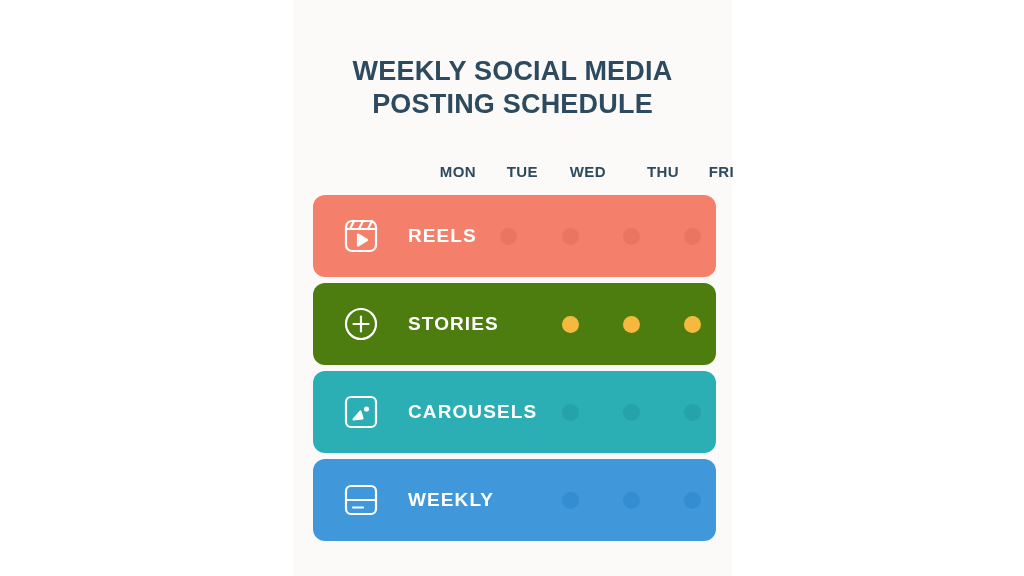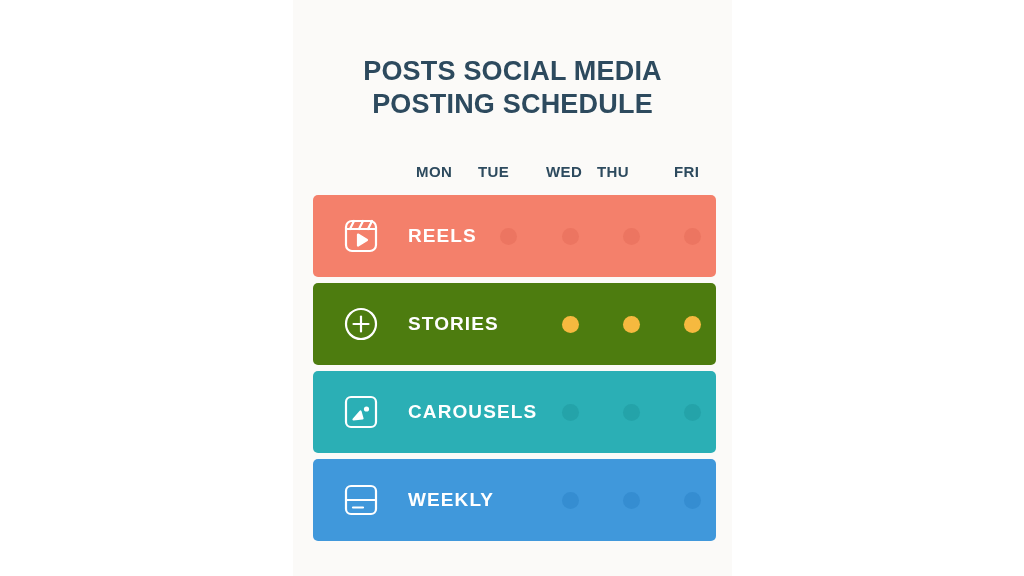--- a/index.html
+++ b/index.html
@@ -49,40 +49,40 @@
     left: 0;
     top: 161px;
     width: 439px;
     height: 22px;
   }
   .day-label {
     position: absolute;
     top: 0;
     width: 60px;
     margin-left: -30px;
-    text-align: left;
+    text-align: right;
     color: #2d4a5e;
     font-size: 15px;
     font-weight: bold;
     letter-spacing: 0.4px;
     line-height: 22px;
   }
 
   
   #rows {
     position: absolute;
     left: 20px;
     top: 195px;
     width: 403px;
   }
 
   .row {
     position: relative;
     height: 82px;
-    border-radius: 5px;
+    border-radius: 12px;
     margin-bottom: 6px;
     overflow: hidden;
     padding-left: 8px;
   }
 
   .row-icon {
     position: absolute;
     left: 28px;
     top: 50%;
     transform: translateY(-50%);
@@ -120,28 +120,28 @@
     border-radius: 50%;
   }
 </style>
 </head>
 <body>
 
 <div id="stage">
 
   <div id="panel">
 
-    <div id="title">POSTS SOCIAL MEDIA
+    <div id="title">WEEKLY SOCIAL MEDIA
 POSTING SCHEDULE</div>
 
     <div id="day-header">
         <div class="day-label" style="left: 153px;">MON</div>
         <div class="day-label" style="left: 215px;">TUE</div>
         <div class="day-label" style="left: 283px;">WED</div>
-        <div class="day-label" style="left: 334px;">THU</div>
+        <div class="day-label" style="left: 356px;">THU</div>
         <div class="day-label" style="left: 411px;">FRI</div>
       </div>
 
     <div id="rows">
         <div class="row" style="background: rgb(244, 128, 107);">
           <span class="row-icon">
             <svg width="40" height="40" viewBox="0 0 40 40" fill="none">
               <rect x="5" y="5" width="30" height="30" rx="6" stroke="#ffffff" stroke-width="2.2" stroke-linecap="round" stroke-linejoin="round"></rect>
               <line x1="5" y1="13" x2="35" y2="13" stroke="#ffffff" stroke-width="2.2" stroke-linecap="round" stroke-linejoin="round"></line>
               <line x1="13" y1="5" x2="9" y2="13" stroke="#ffffff" stroke-width="2.2" stroke-linecap="round" stroke-linejoin="round"></line>

